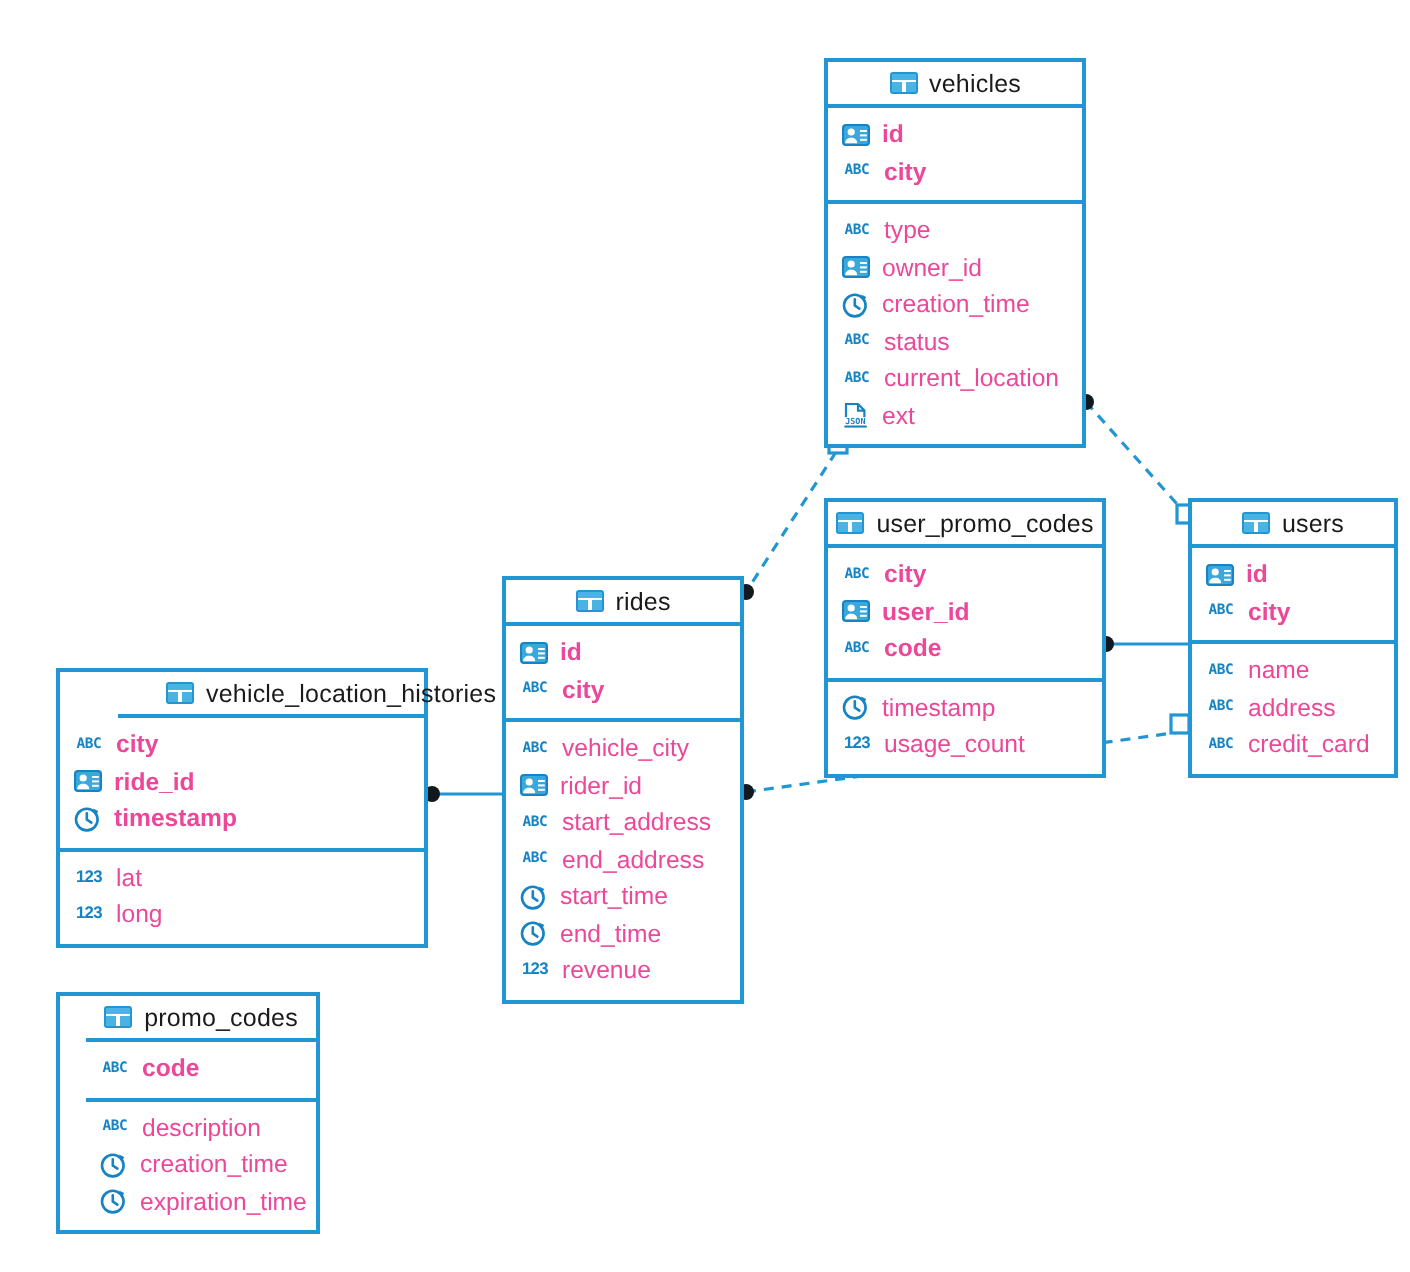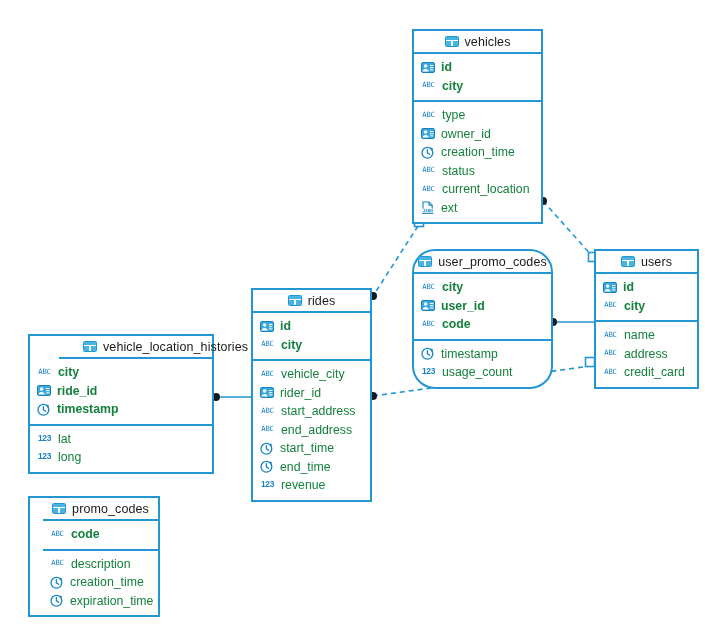--- a/index.html
+++ b/index.html
@@ -33,29 +33,29 @@
     padding:4px 0 5px 0;
   }
   .section.keys{border-bottom:2px solid #2196d3;}
   .field{
     display:flex;align-items:center;gap:6px;
     height:18.5px;
     padding:0 7px;
     box-sizing:border-box;
     white-space:nowrap;
   }
-  .fname{font-size:12.3px;color:#15803d;line-height:1;}
+  .fname{font-size:12.3px;color:#ec4899;line-height:1;}
   .field.key .fname{font-weight:bold;}
 
   
   .ico{flex:0 0 auto;display:inline-flex;align-items:center;justify-content:center;}
   .ico svg{display:block;}
   .ico-abc{
     width:15px;height:11px;
-    font-size:7.2px;font-weight:normal;color:#1583c4;
+    font-size:7.2px;font-weight:bold;color:#1583c4;
     letter-spacing:-0.2px;
     font-family:"DejaVu Sans Mono","Liberation Mono",monospace;
     line-height:1;
     position:relative;top:-1px;
   }
   .ico-num{
     width:15px;height:11px;
     font-size:8.4px;font-weight:bold;color:#1583c4;
     letter-spacing:-0.3px;
     font-family:"Liberation Sans",sans-serif;
@@ -221,21 +221,21 @@
         <span class="ico ico-abc">ABC</span>
         <span class="fname">address</span>
       </div>
       <div class="field">
         <span class="ico ico-abc">ABC</span>
         <span class="fname">credit_card</span>
       </div>
     </div>
   </div>
 
-  <div class="table-node" style="left:412px;top:249px;width:141px;border-radius:23px;">
+  <div class="table-node" style="left:412px;top:249px;width:141px;">
     <div class="tbl-header">
       <span class="ico">
         <svg width="14" height="11" viewBox="0 0 14 11">
           <rect x="0.5" y="0.5" width="13" height="10" rx="1" fill="#ffffff" stroke="#2196d3"></rect>
           <rect x="1" y="1" width="12" height="3" fill="#49b4e4"></rect>
           <rect x="1" y="5" width="5" height="5" fill="#49b4e4"></rect>
           <rect x="8" y="5" width="5" height="5" fill="#49b4e4"></rect>
         </svg>
       </span>
       <span class="tbl-title">user_promo_codes</span>

